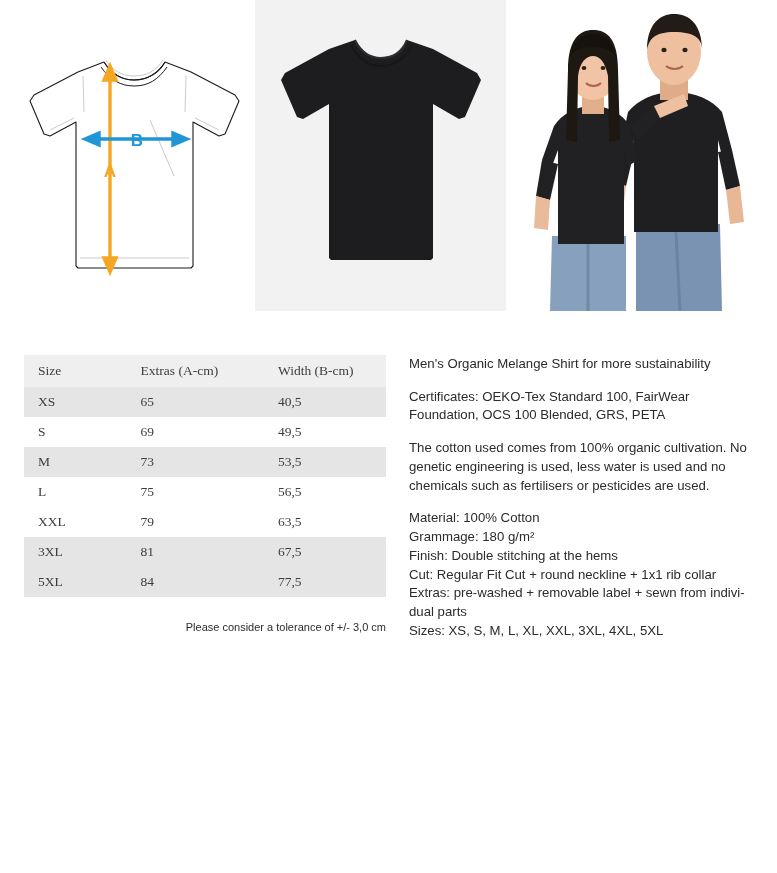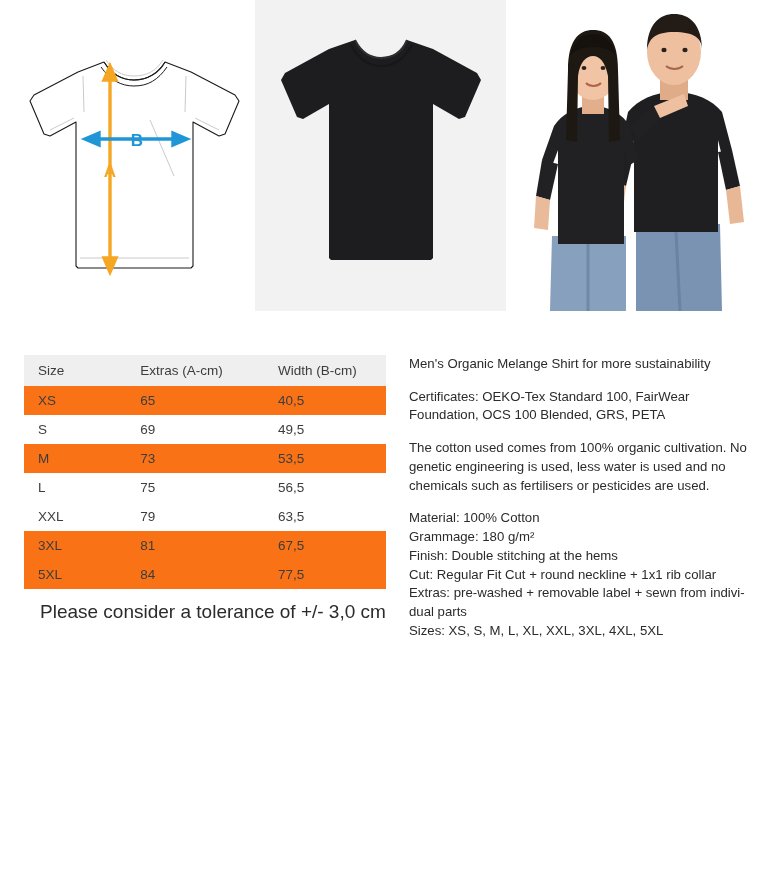--- a/index.html
+++ b/index.html
@@ -63,49 +63,51 @@
     width: 370px;
     padding-left: 23px;
     box-sizing: border-box;
   }
 
   
   table.size-table {
     border-collapse: collapse;
     width: 362px;
     font-size: 13.5px;
+    font-family: Liberation Serif, serif;
   }
   table.size-table th {
     text-align: left;
     font-weight: normal;
     color: #3d3d3d;
     padding: 8px 0 8px 14px;
     background: #efefef;
     font-size: 13.5px;
   }
   table.size-table td {
     padding: 7px 0 7px 14px;
     color: #3d3d3d;
     font-size: 13.5px;
   }
   table.size-table tr.alt td {
-    background: #f97316;
+    background: #e5e5e5;
   }
   table.size-table tr.plain td {
     background: #ffffff;
   }
   .col-size { width: 100px; }
   .col-length { width: 140px; }
   .col-width { width: 122px; }
 
   .tolerance {
-    margin-top: 12px;
+    margin-top: 24px;
     padding-left: 16px;
-    font-size: 19px;
+    font-size: 11px;
     color: #2b2b2b;
+    text-align: right;
   }
 
   
   .right-col p {
     margin: 0 0 14px 0;
     font-size: 13.2px;
     line-height: 1.42;
     color: #2b2b2b;
   }
   .spec-block {

